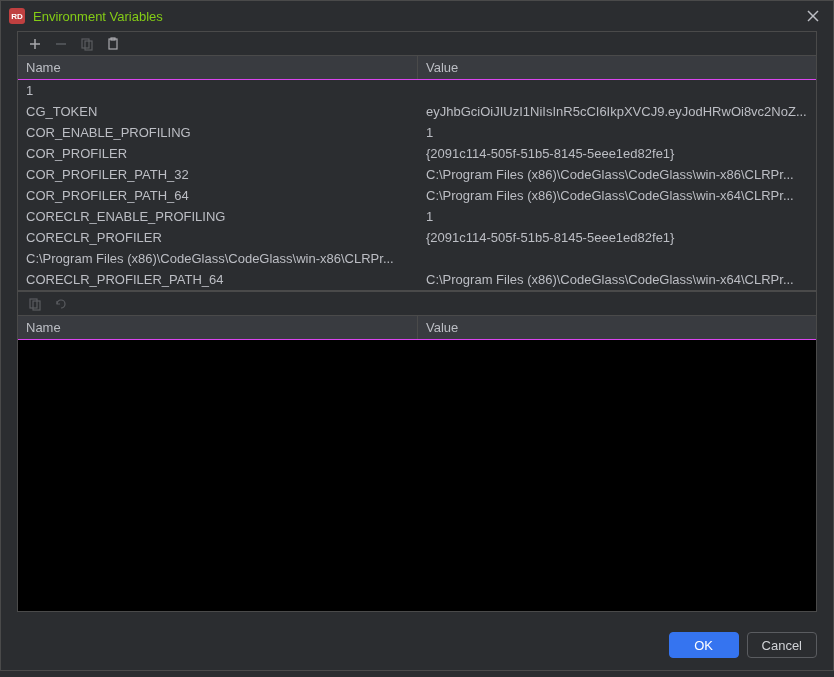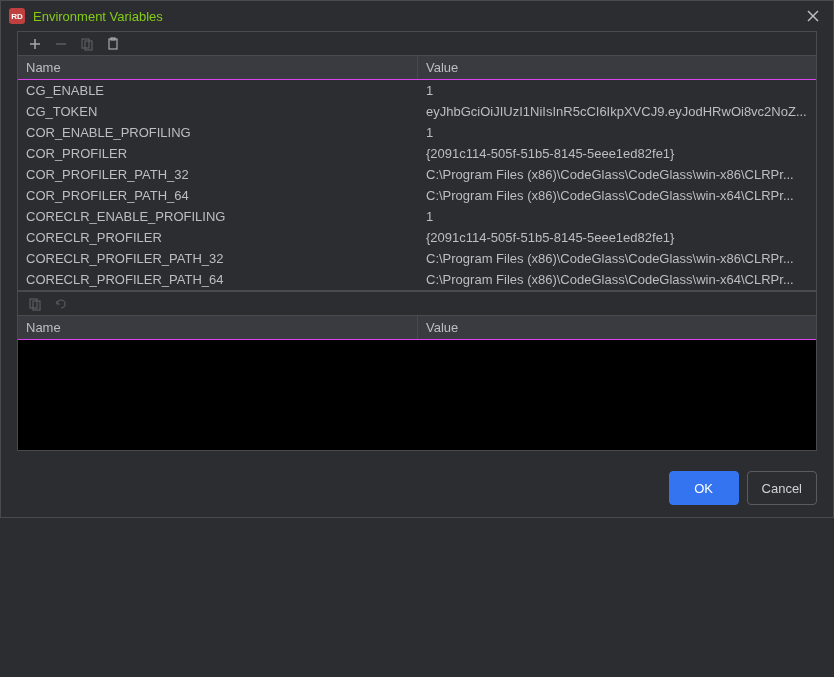--- a/index.html
+++ b/index.html
@@ -12,21 +12,21 @@
       font-size: 13px;
       background: #2b2d30;
       color: #bcbec4;
       width: 834px;
       height: 677px;
       overflow: hidden;
       position: relative;
     }
     .dialog {
       width: 834px;
-      height: 518px;
+      height: 671px;
       background: #2b2d30;
       display: flex;
       flex-direction: column;
       border: 1px solid #4a4a4a;
     }
     .titlebar {
       display: flex;
       align-items: center;
       height: 30px;
       padding: 0 8px;
@@ -189,21 +189,21 @@
     .footer {
       display: flex;
       justify-content: flex-end;
       gap: 8px;
       padding: 10px 16px 12px 16px;
     }
     .btn {
       min-width: 70px;
       height: 26px;
       border-radius: 4px;
-      padding: 16px 14px;
+      padding: 8px 14px;
       display: flex;
       align-items: center;
       justify-content: center;
       cursor: pointer;
       font-size: 13px;
       border: 1px solid #5a5c60;
       background: #2b2d30;
       color: #d0d2d6;
     }
     .btn.primary {
@@ -257,21 +257,20 @@
       </div>
     </div>
 
     <div class="grid grid-user">
       <div class="grid-head">
         <div class="col col-name">Name</div>
         <div class="col col-value">Value</div>
       </div>
       <div class="grid-body" id="user-grid-body">
           <div class="row">
-            <div class="cell col-name">CG_ENABLE</div>
             <div class="cell col-value">1</div>
           </div>
           <div class="row">
             <div class="cell col-name">CG_TOKEN</div>
             <div class="cell col-value">eyJhbGciOiJIUzI1NiIsInR5cCI6IkpXVCJ9.eyJodHRwOi8vc2NoZ...</div>
           </div>
           <div class="row">
             <div class="cell col-name">COR_ENABLE_PROFILING</div>
             <div class="cell col-value">1</div>
           </div>
@@ -289,21 +288,20 @@
           </div>
           <div class="row">
             <div class="cell col-name">CORECLR_ENABLE_PROFILING</div>
             <div class="cell col-value">1</div>
           </div>
           <div class="row">
             <div class="cell col-name">CORECLR_PROFILER</div>
             <div class="cell col-value">{2091c114-505f-51b5-8145-5eee1ed82fe1}</div>
           </div>
           <div class="row">
-            <div class="cell col-name">CORECLR_PROFILER_PATH_32</div>
             <div class="cell col-value">C:\Program Files (x86)\CodeGlass\CodeGlass\win-x86\CLRPr...</div>
           </div>
           <div class="row">
             <div class="cell col-name">CORECLR_PROFILER_PATH_64</div>
             <div class="cell col-value">C:\Program Files (x86)\CodeGlass\CodeGlass\win-x64\CLRPr...</div>
           </div>
         </div>
     </div>
 
 

